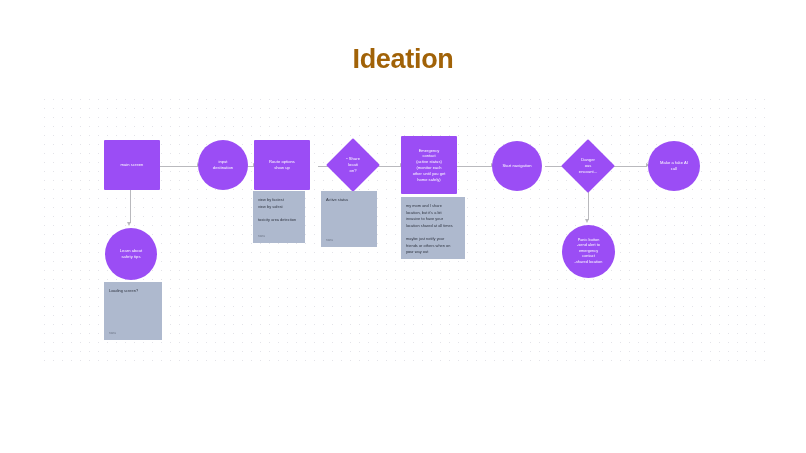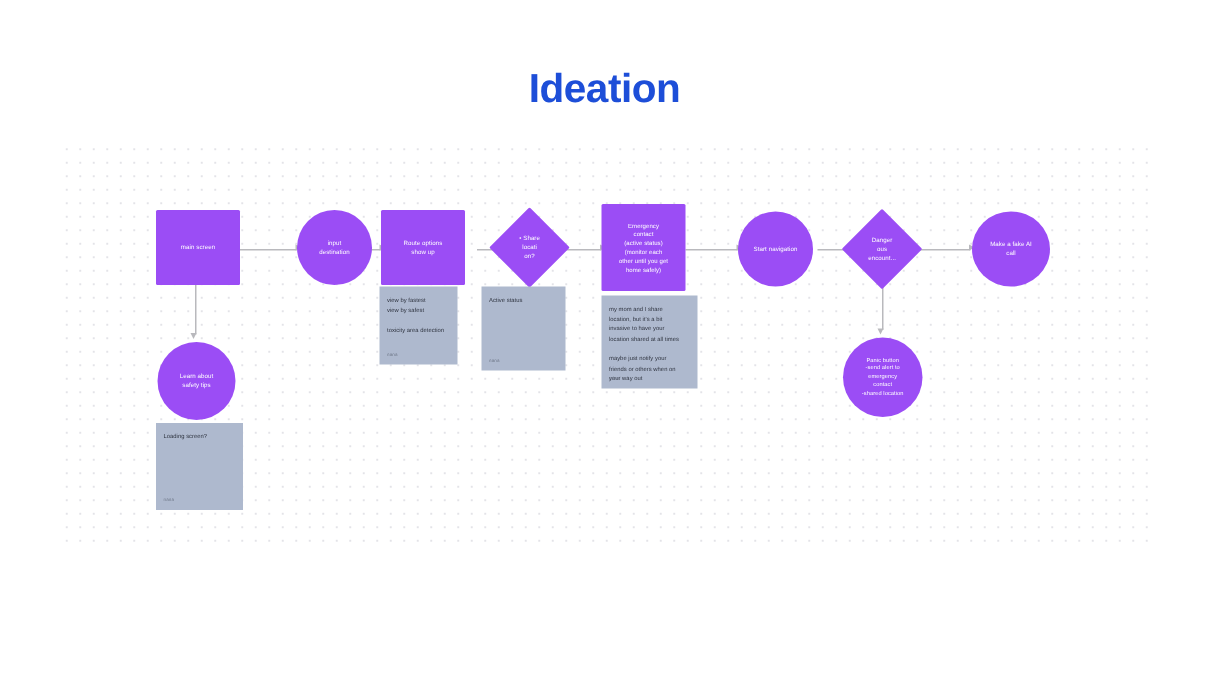--- a/index.html
+++ b/index.html
@@ -19,21 +19,21 @@
   
   #board-title {
     position: absolute;
     left: 0;
     top: 44px;
     width: 806px;
     text-align: center;
     font-size: 27px;
     font-weight: bold;
     letter-spacing: -0.3px;
-    color: #1d4ed8;
+    color: #a16207;
   }
 
   
   #canvas {
     position: absolute;
     left: 40px;
     top: 95px;
     width: 726px;
     height: 268px;
     background-image: radial-gradient(#e3e3e8 0.85px, transparent 0.9px);

